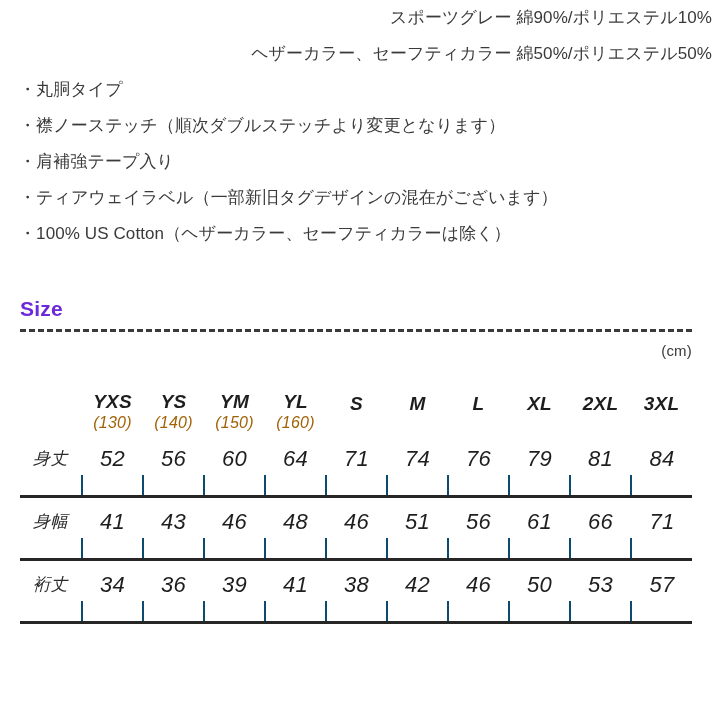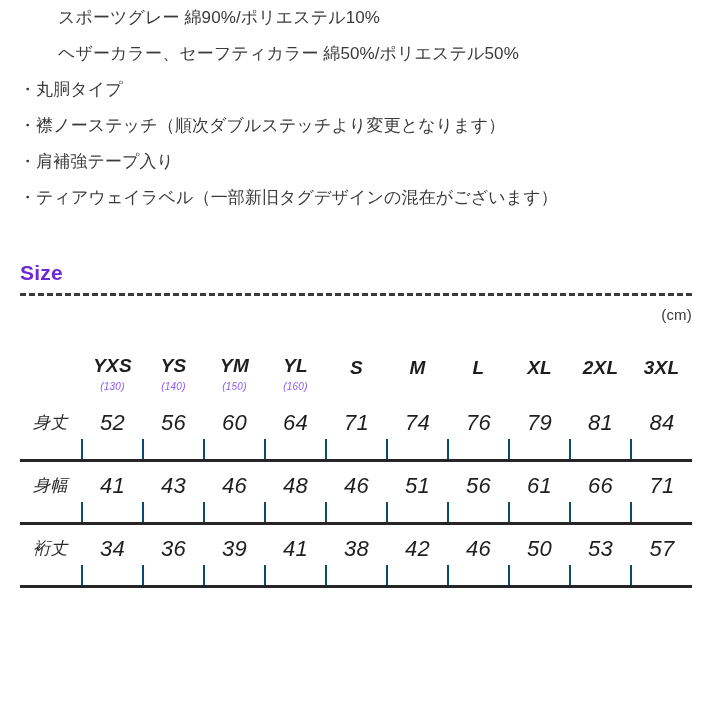--- a/index.html
+++ b/index.html
@@ -24,20 +24,21 @@
   }
   .spec-line {
     font-size: 17px;
     line-height: 36px;
     color: #3a3a3a;
     white-space: nowrap;
     letter-spacing: 0.1px;
   }
   .spec-line.indented {
     padding-left: 58px;
+    text-align: right;
   }
   .spec-line.bulleted {
     padding-left: 20px;
   }
   .spec-line.bulleted::before {
     content: "\30FB";
     margin-left: -1px;
   }
 
   
@@ -92,23 +93,23 @@
   .hdr-main {
     display: block;
     font-size: 19px;
     font-weight: bold;
     color: #1e1e1e;
     line-height: 22px;
     letter-spacing: 0.2px;
   }
   .hdr-sub {
     display: block;
-    font-size: 10px;
+    font-size: 16px;
     font-weight: normal;
-    color: #8b5cf6;
+    color: #a16207;
     line-height: 20px;
     letter-spacing: 0.2px;
     text-align: center;
   }
   
   .size-table thead th.no-sub .hdr-main {
     line-height: 22px;
     padding-bottom: 18px;
   }
 
@@ -160,20 +161,21 @@
 </head>
 <body>
 
 <div class="spec-block" id="spec-block">
     <div class="spec-line indented">スポーツグレー 綿90%/ポリエステル10%</div>
     <div class="spec-line indented">ヘザーカラー、セーフティカラー 綿50%/ポリエステル50%</div>
     <div class="spec-line bulleted">丸胴タイプ</div>
     <div class="spec-line bulleted">襟ノーステッチ（順次ダブルステッチより変更となります）</div>
     <div class="spec-line bulleted">肩補強テープ入り</div>
     <div class="spec-line bulleted">ティアウェイラベル（一部新旧タグデザインの混在がございます）</div>
+    <div class="spec-line bulleted">100% US Cotton（ヘザーカラー、セーフティカラーは除く）</div>
   </div>
 
 <div class="size-section">
   <div class="size-heading">Size</div>
   <div class="dashed-rule"></div>
   <div class="unit-label">(cm)</div>
 
   <table class="size-table">
     <colgroup id="size-colgroup">
       <col class="lbl">

